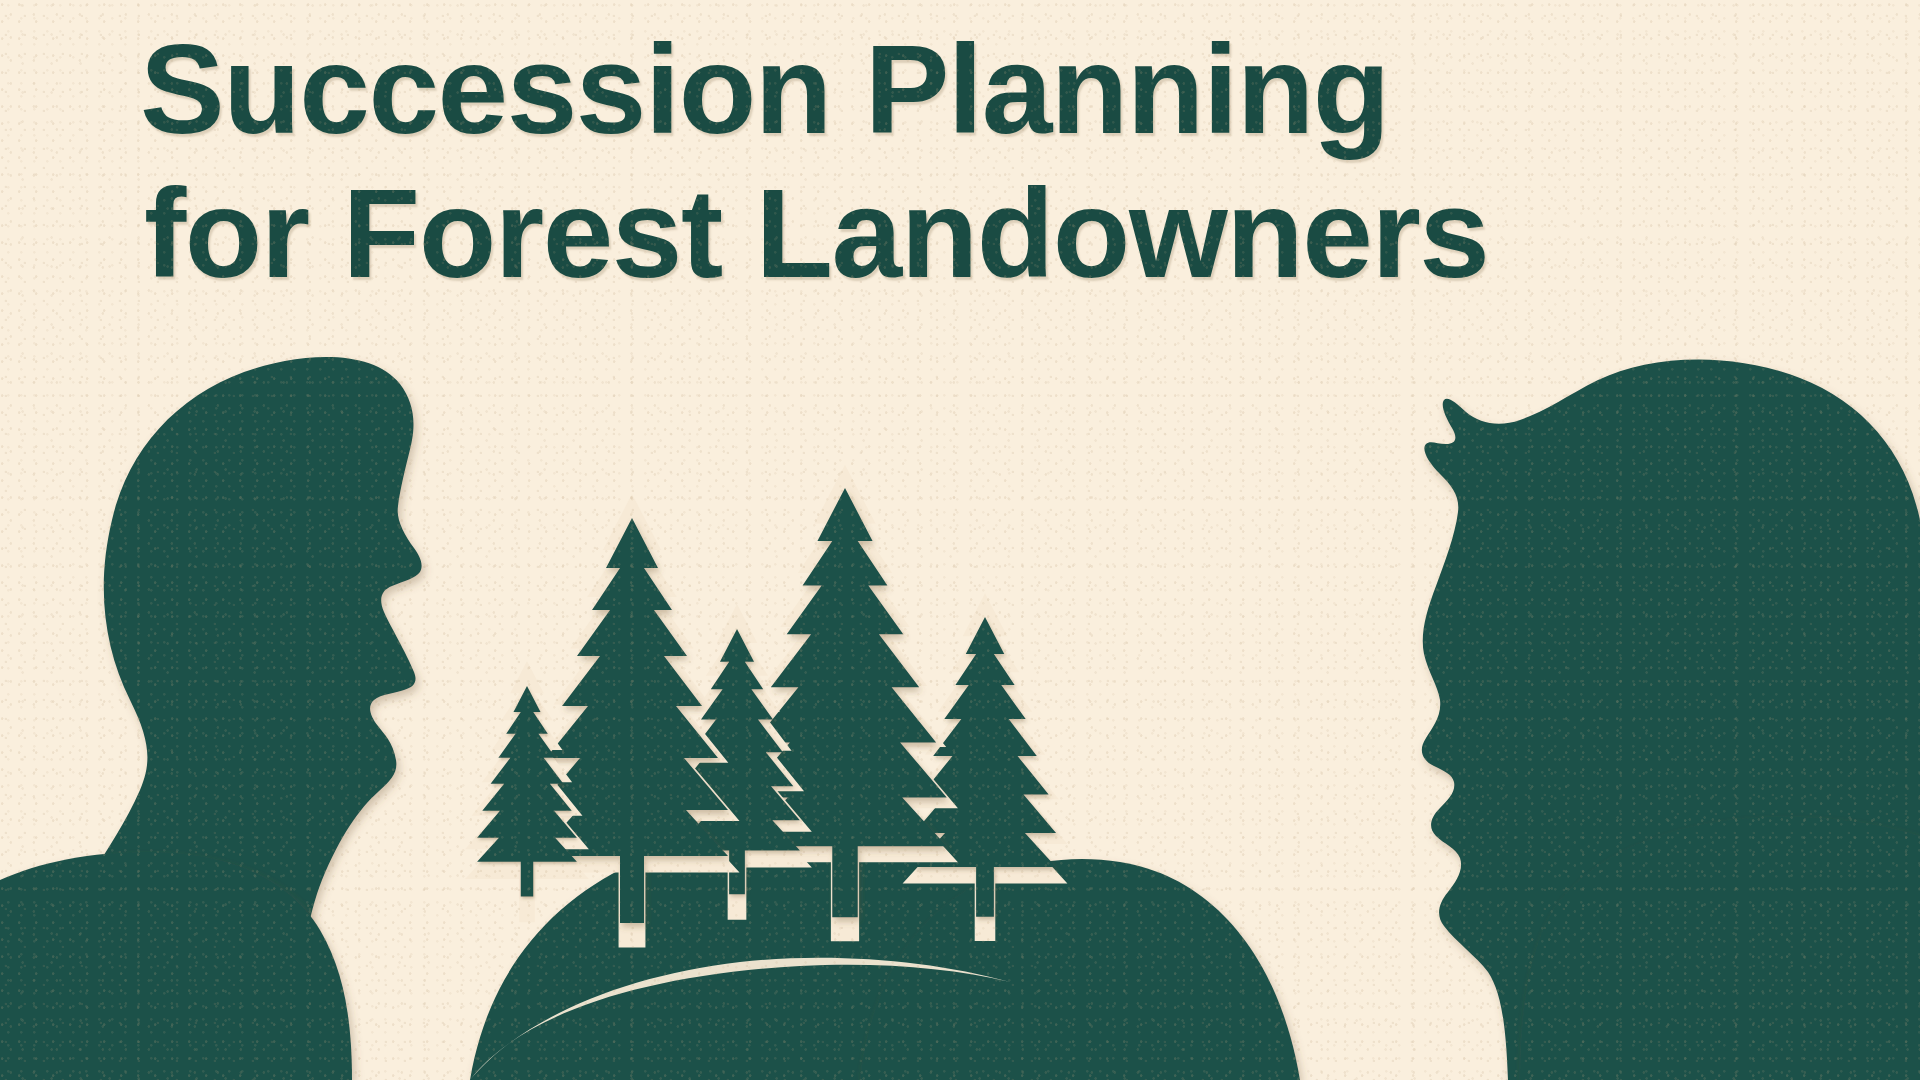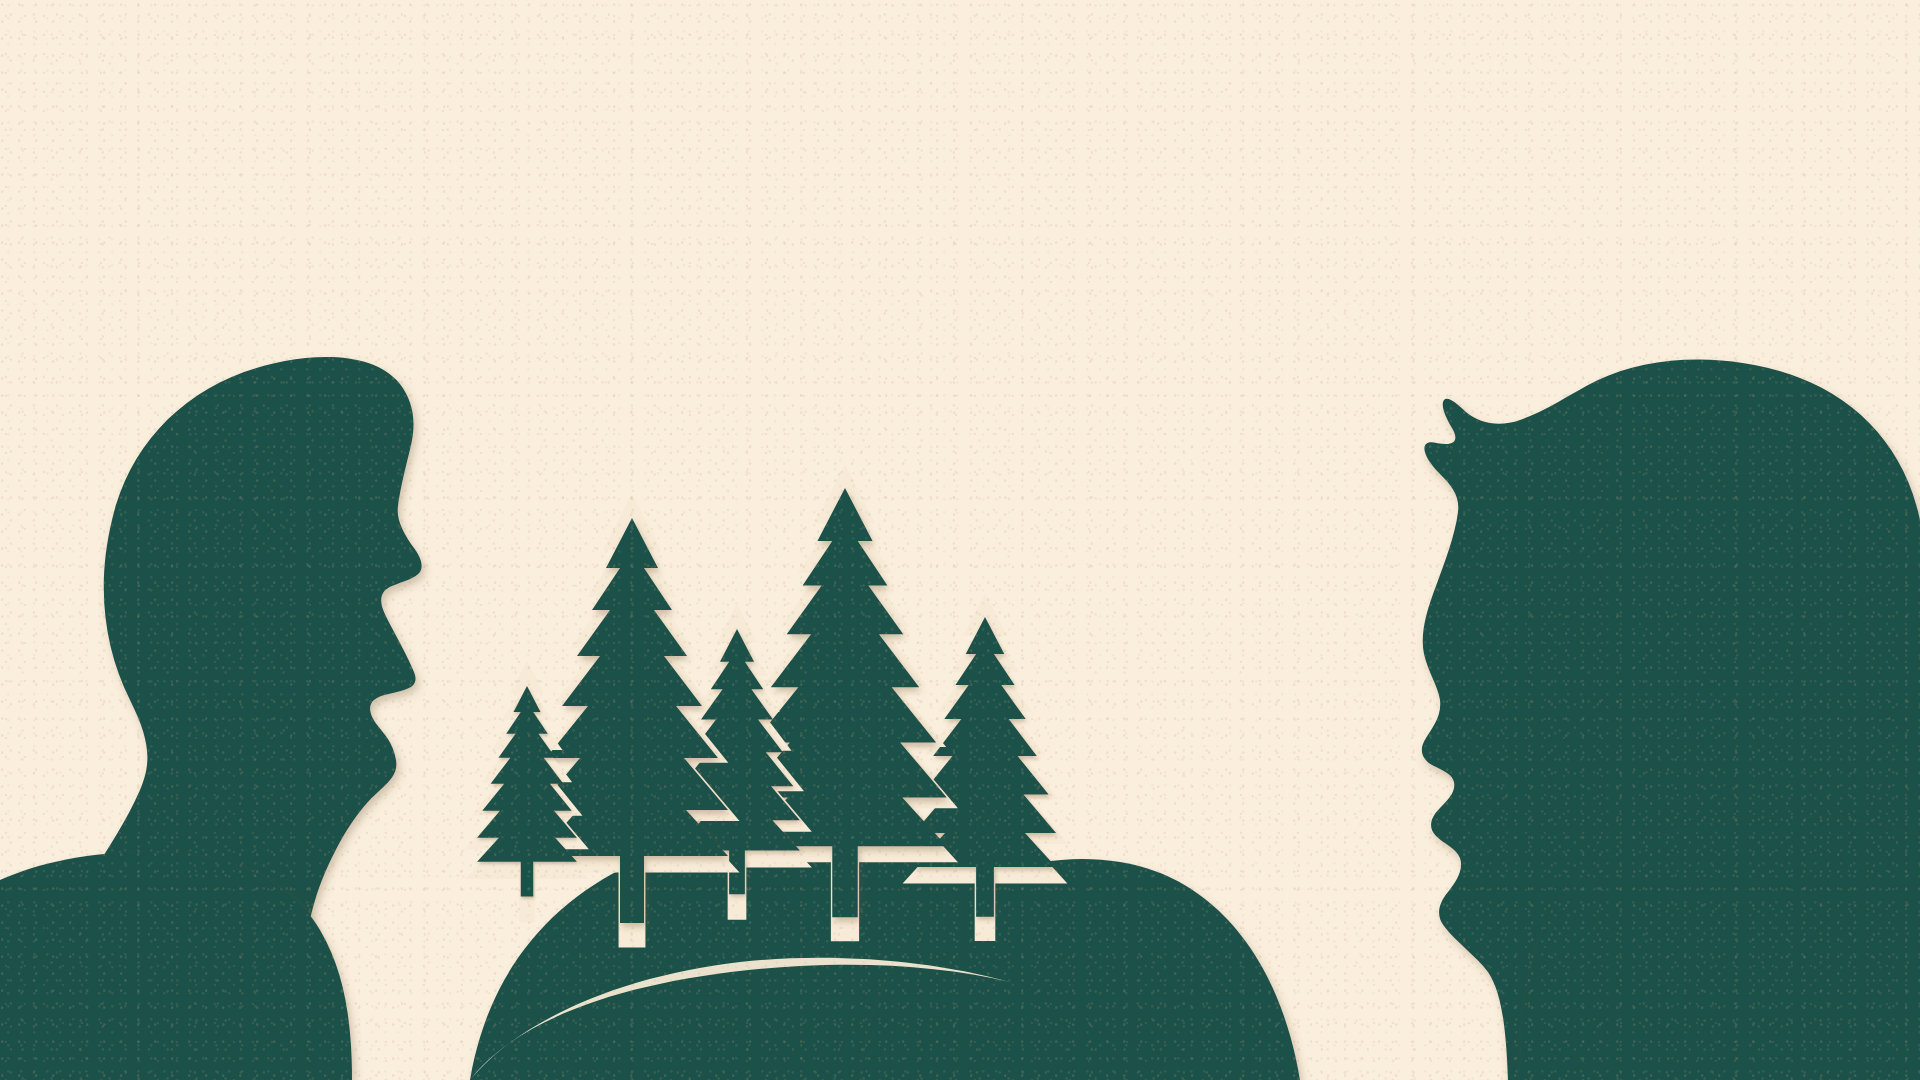--- a/index.html
+++ b/index.html
@@ -184,15 +184,19 @@
                C 1500,990 1506,1020 1508,1080 Z"></path>
 
       <path filter="url(#sh)" fill="#1d514a" d="M 1920,1080
                L 1920,836
                C 1870,820 1810,814 1750,818
                C 1660,825 1590,858 1556,906
                C 1530,943 1520,1010 1520,1080 Z"></path>
     </g>
   </svg>
 
+  <div id="title">
+    <span class="tline l1">Succession Planning</span>
+    <span class="tline l2">for Forest Landowners</span>
+  </div>
 
   <div id="grain"></div>
 </div>
 
 </body></html>

